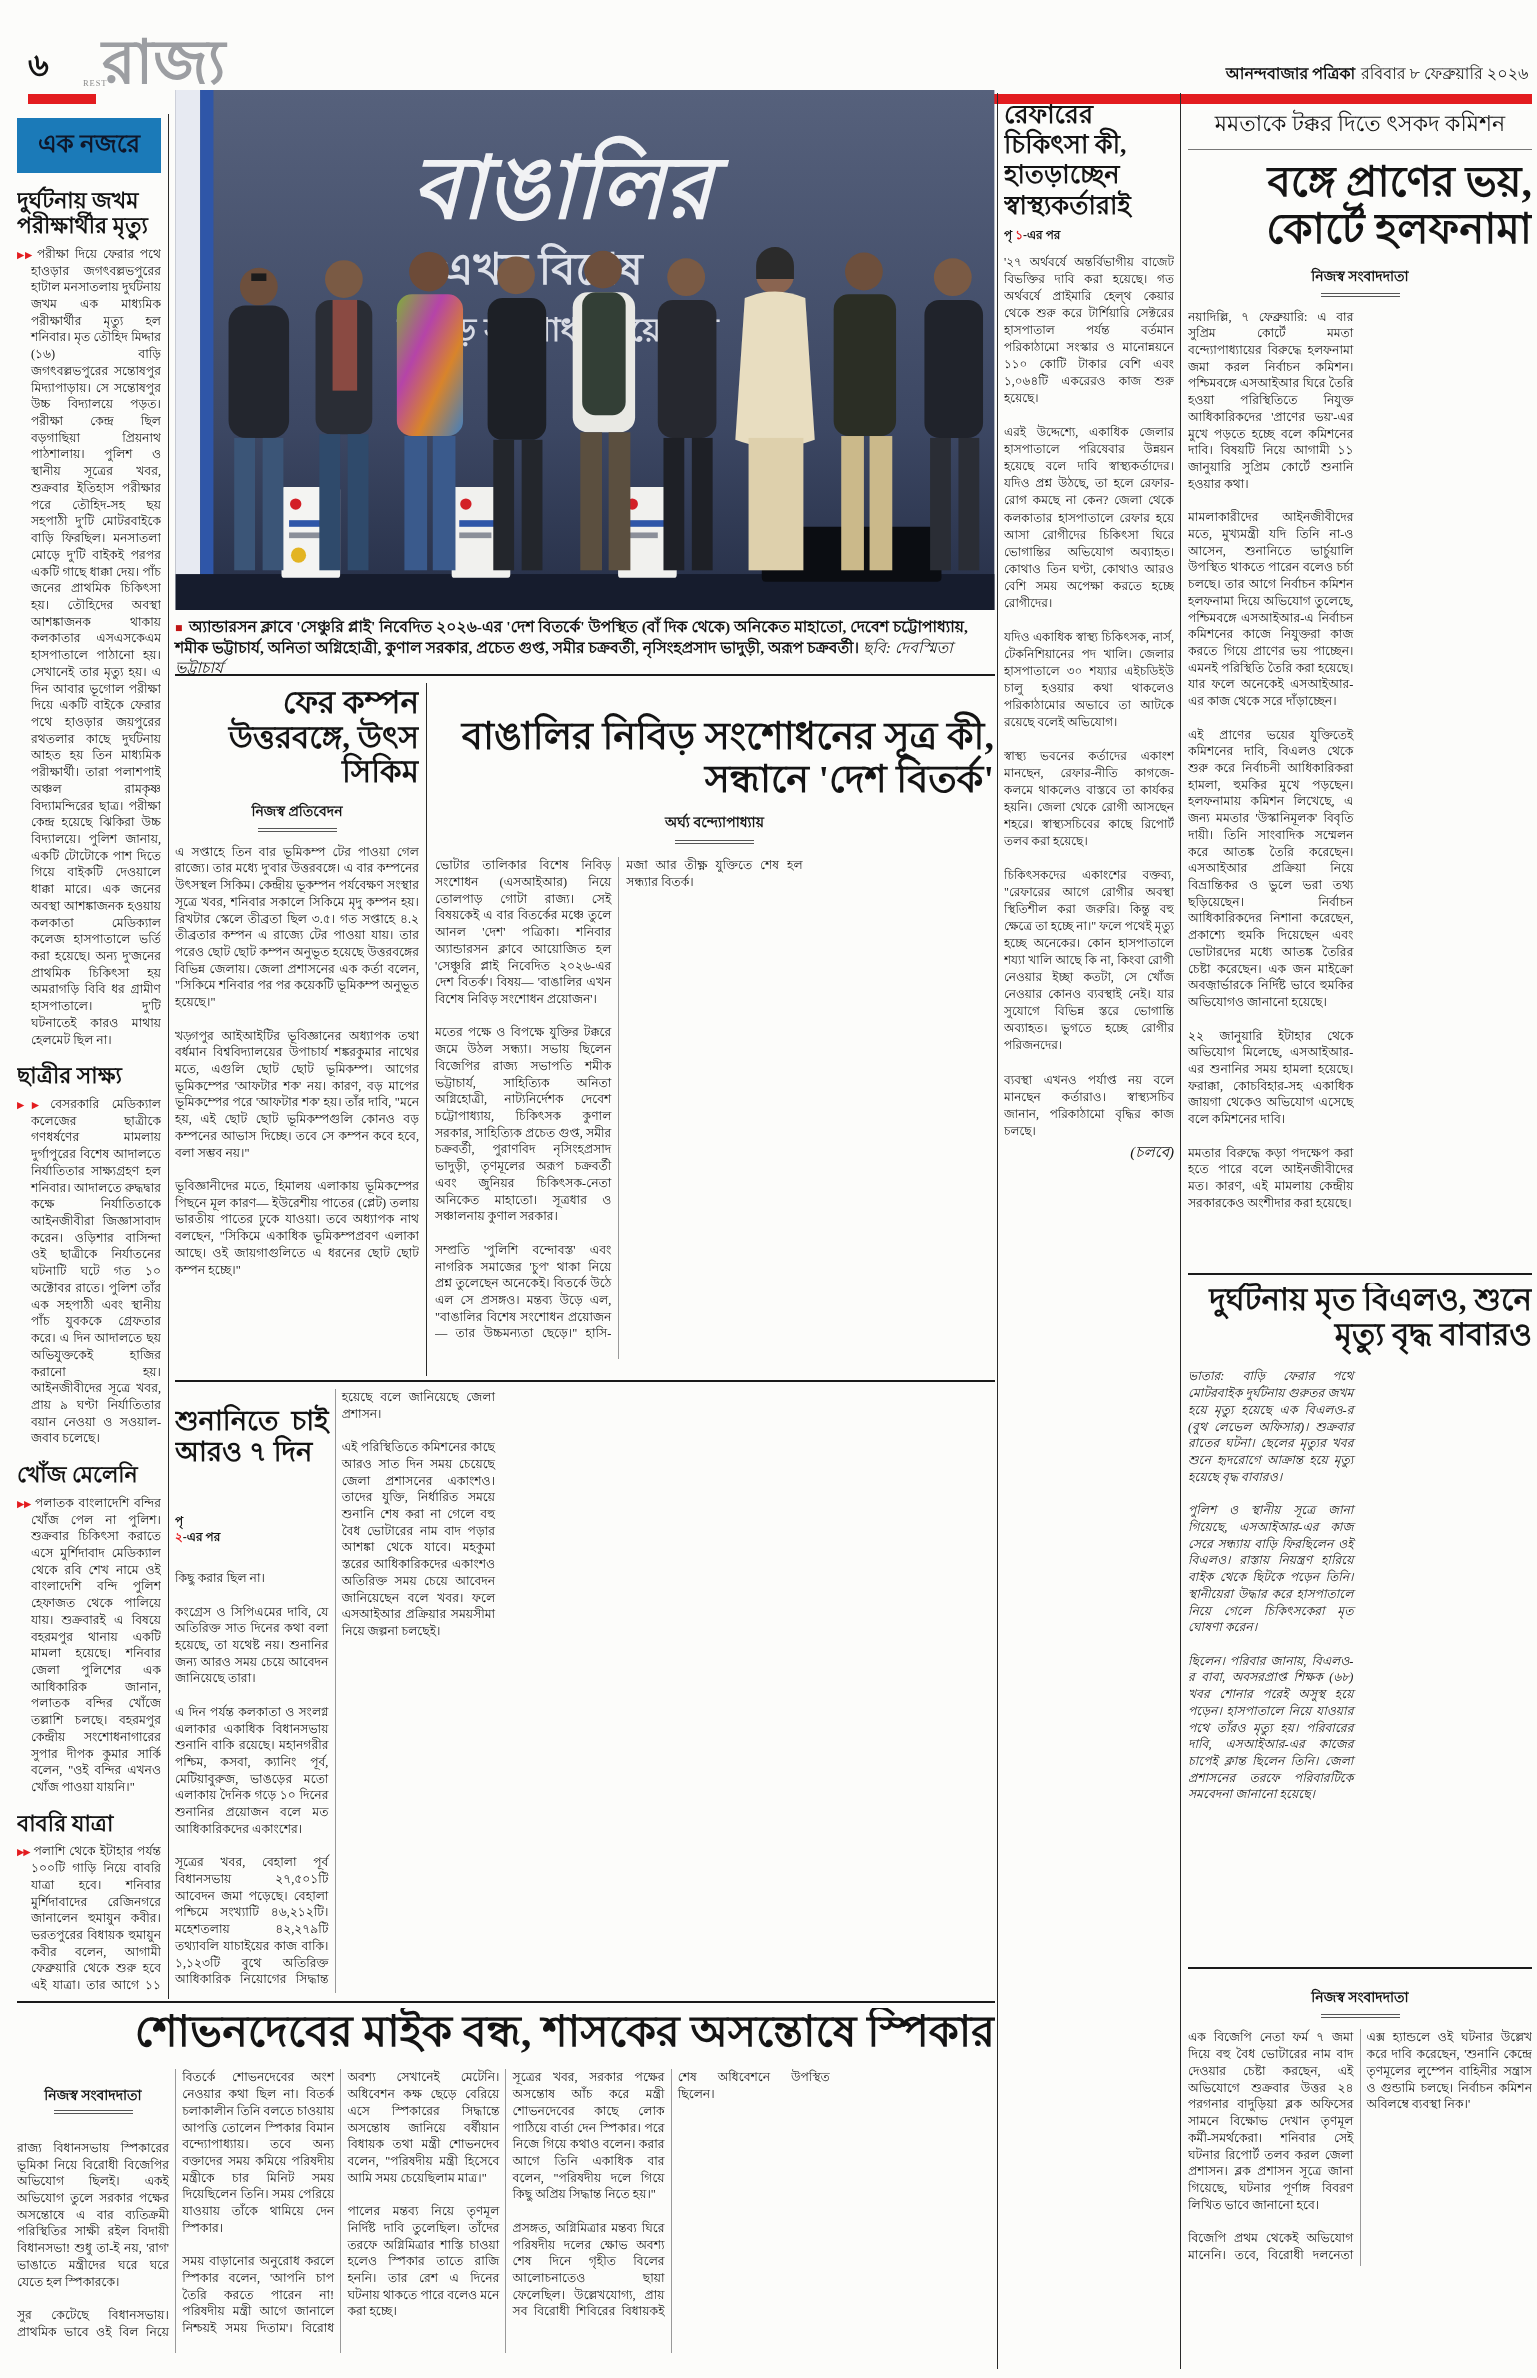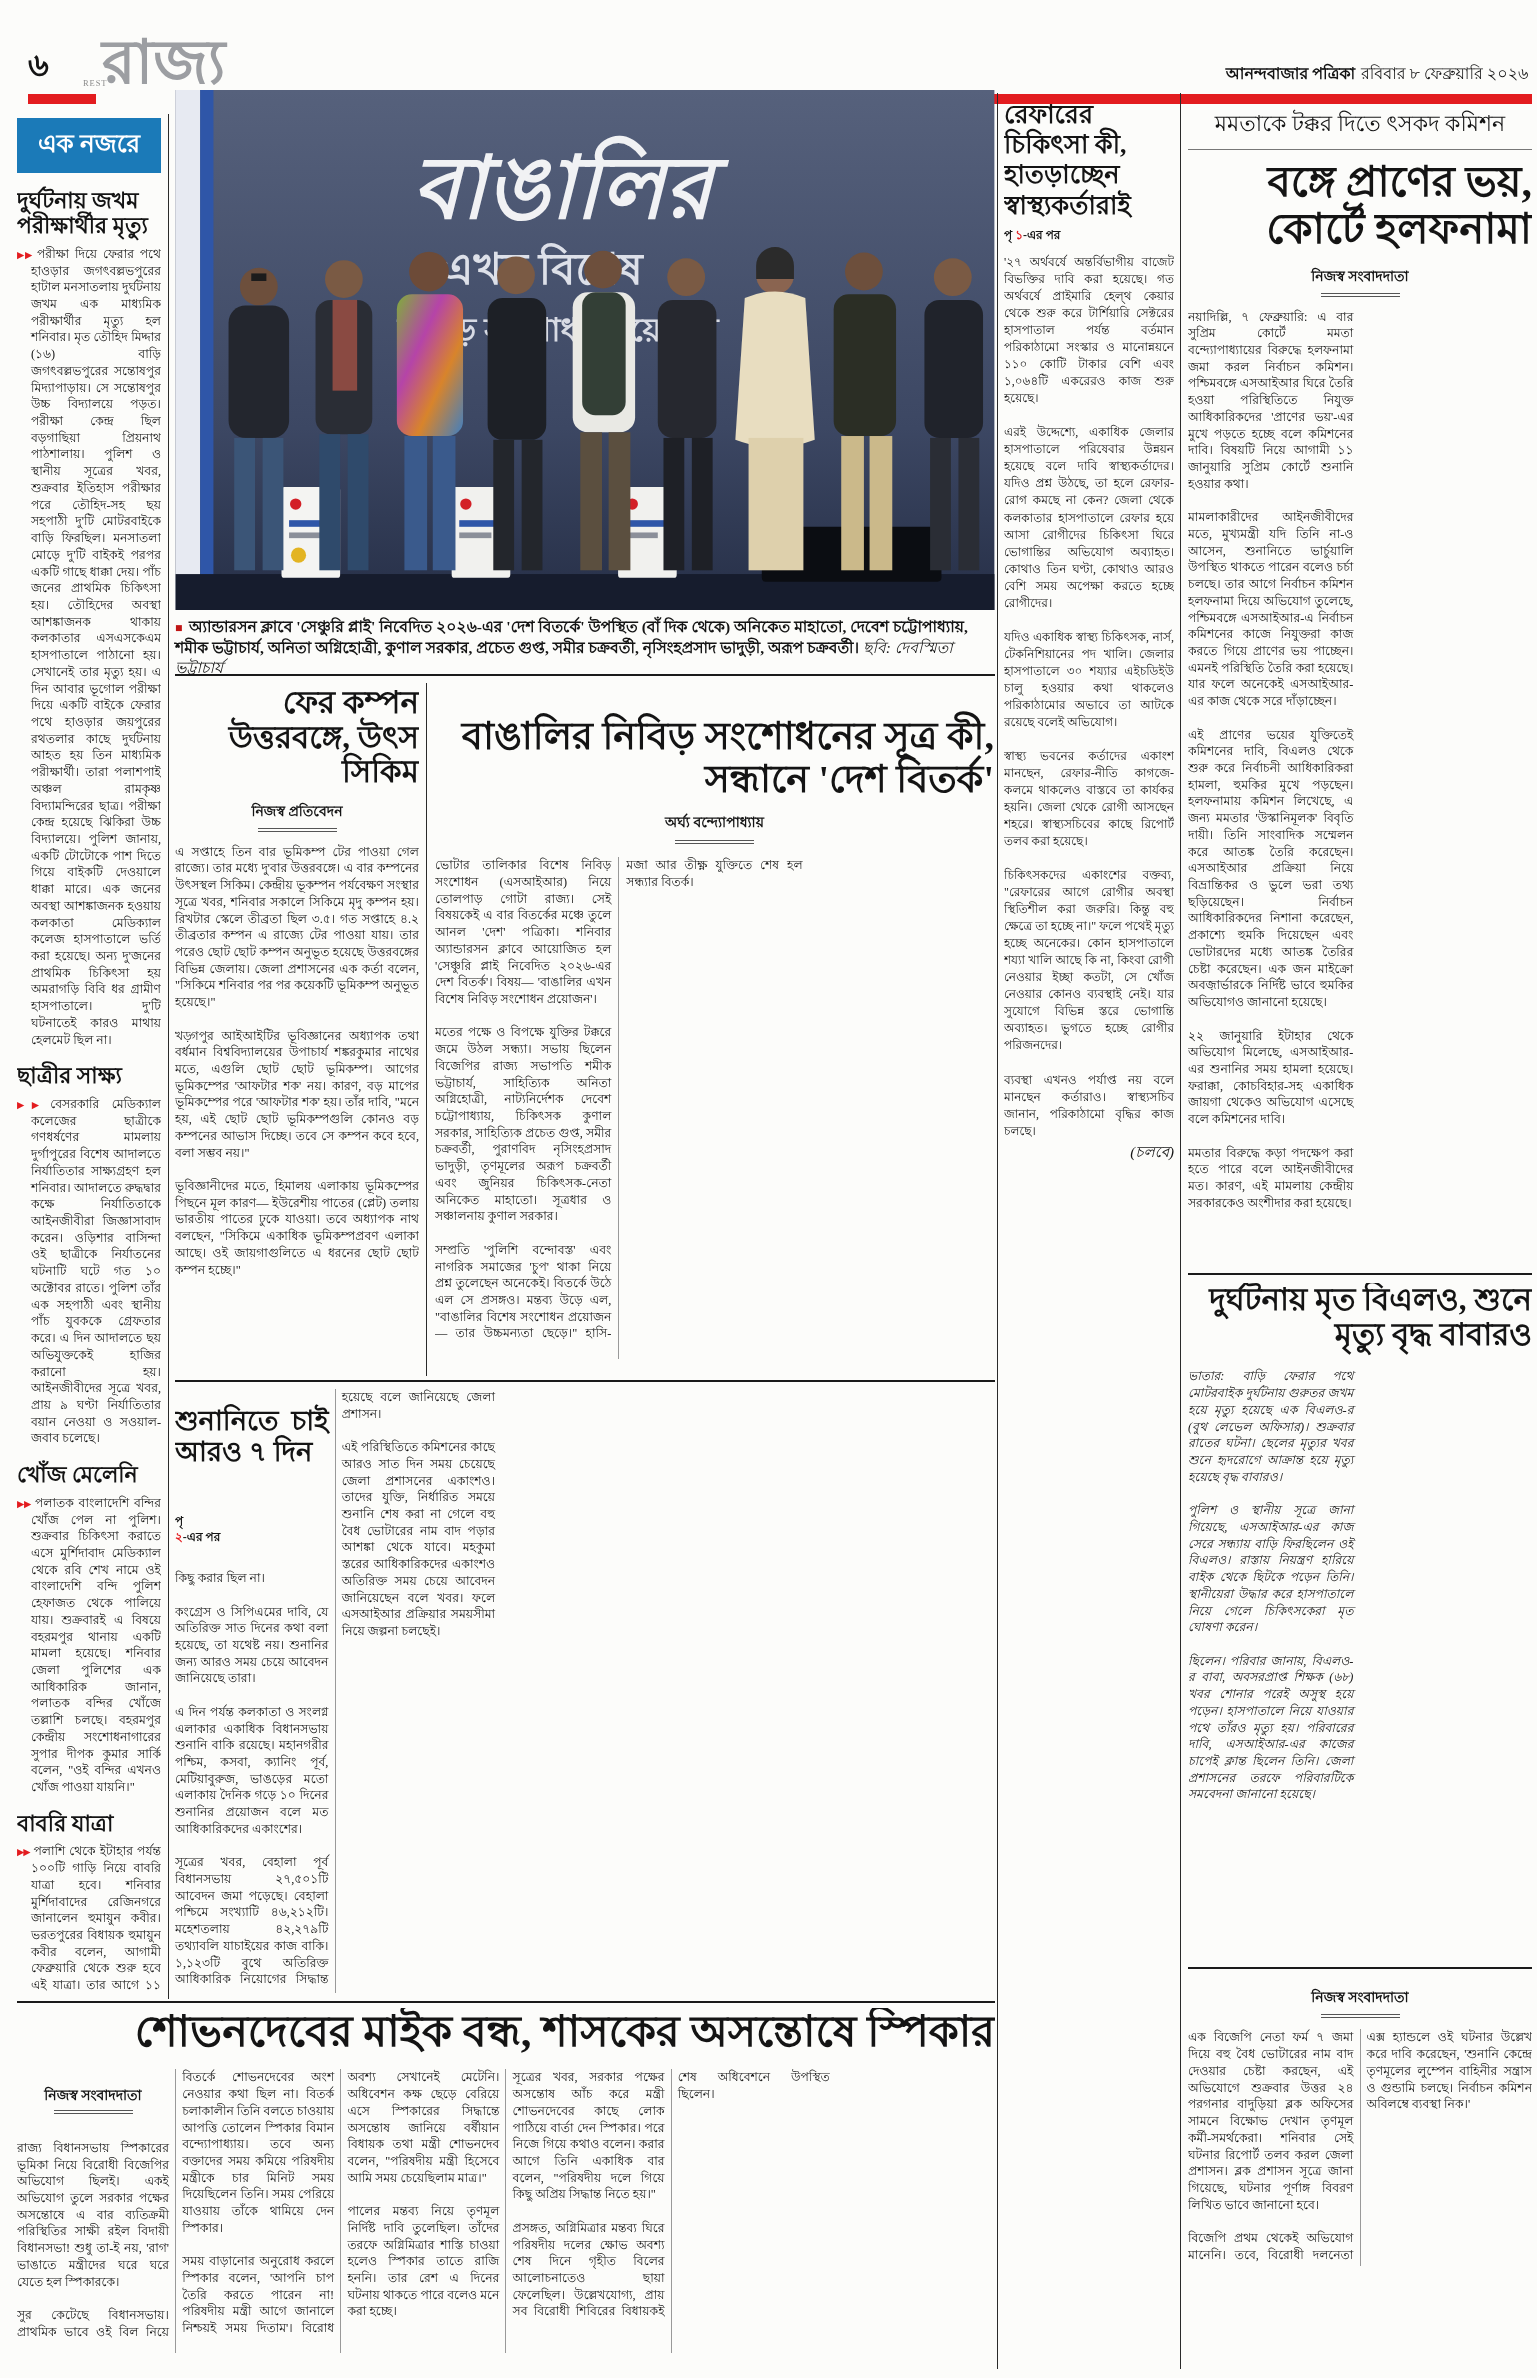--- a/index.html
+++ b/index.html
@@ -9,21 +9,21 @@
   .vrule{position:absolute;width:0.9px;background:#2a2a2a;}
   .hrule{position:absolute;height:1.9px;background:#1a1a1a;}
   .redbar{position:absolute;height:10.4px;background:#e31c1f;}
   
   .pageno{font-size:32px;font-weight:bold;}
   .section-title{font-size:61px;font-weight:bold;color:#9c9ea2;line-height:1;}
   .watermark{font-size:8.5px;color:#8b8b8b;letter-spacing:0.9px;}
   .masthead-date{font-size:16px;white-space:nowrap;}
   .masthead-date b{margin-right:5.7px;}
   
-  .rail-title{background:#1b7ab8;color:#ffffff;text-align:center;font-size:24.6px;font-weight:bold;
+  .rail-title{background:#1b7ab8;color:#0f172a;text-align:center;font-size:24.6px;font-weight:bold;
               padding:6.6px 0 8.5px;}
   .rail-head{font-size:22px;font-weight:bold;line-height:1.14;margin:15px 0 7.6px;}
   .rail-body{font-size:12.3px;line-height:1.36;text-align:justify;text-indent:-14px;padding-left:14px;}
   .bullet{color:#e31c1f;font-size:9.5px;letter-spacing:-1.9px;margin-right:3.8px;}
   
   .body-text{font-size:12.3px;line-height:1.36;text-align:justify;white-space:pre-line;overflow:hidden;column-fill:auto;}
   .byline{font-size:14px;font-weight:bold;text-align:center;}
   .byline:after{content:"";display:block;width:79px;margin:4.7px auto 0;border-top:1.9px solid #555;border-bottom:0.9px solid #555;height:1.9px;}
   .cont-note{font-size:12px;font-weight:bold;margin:5.7px 0 7.6px;}
   .cont-note .pgno{color:#e31c1f;}

